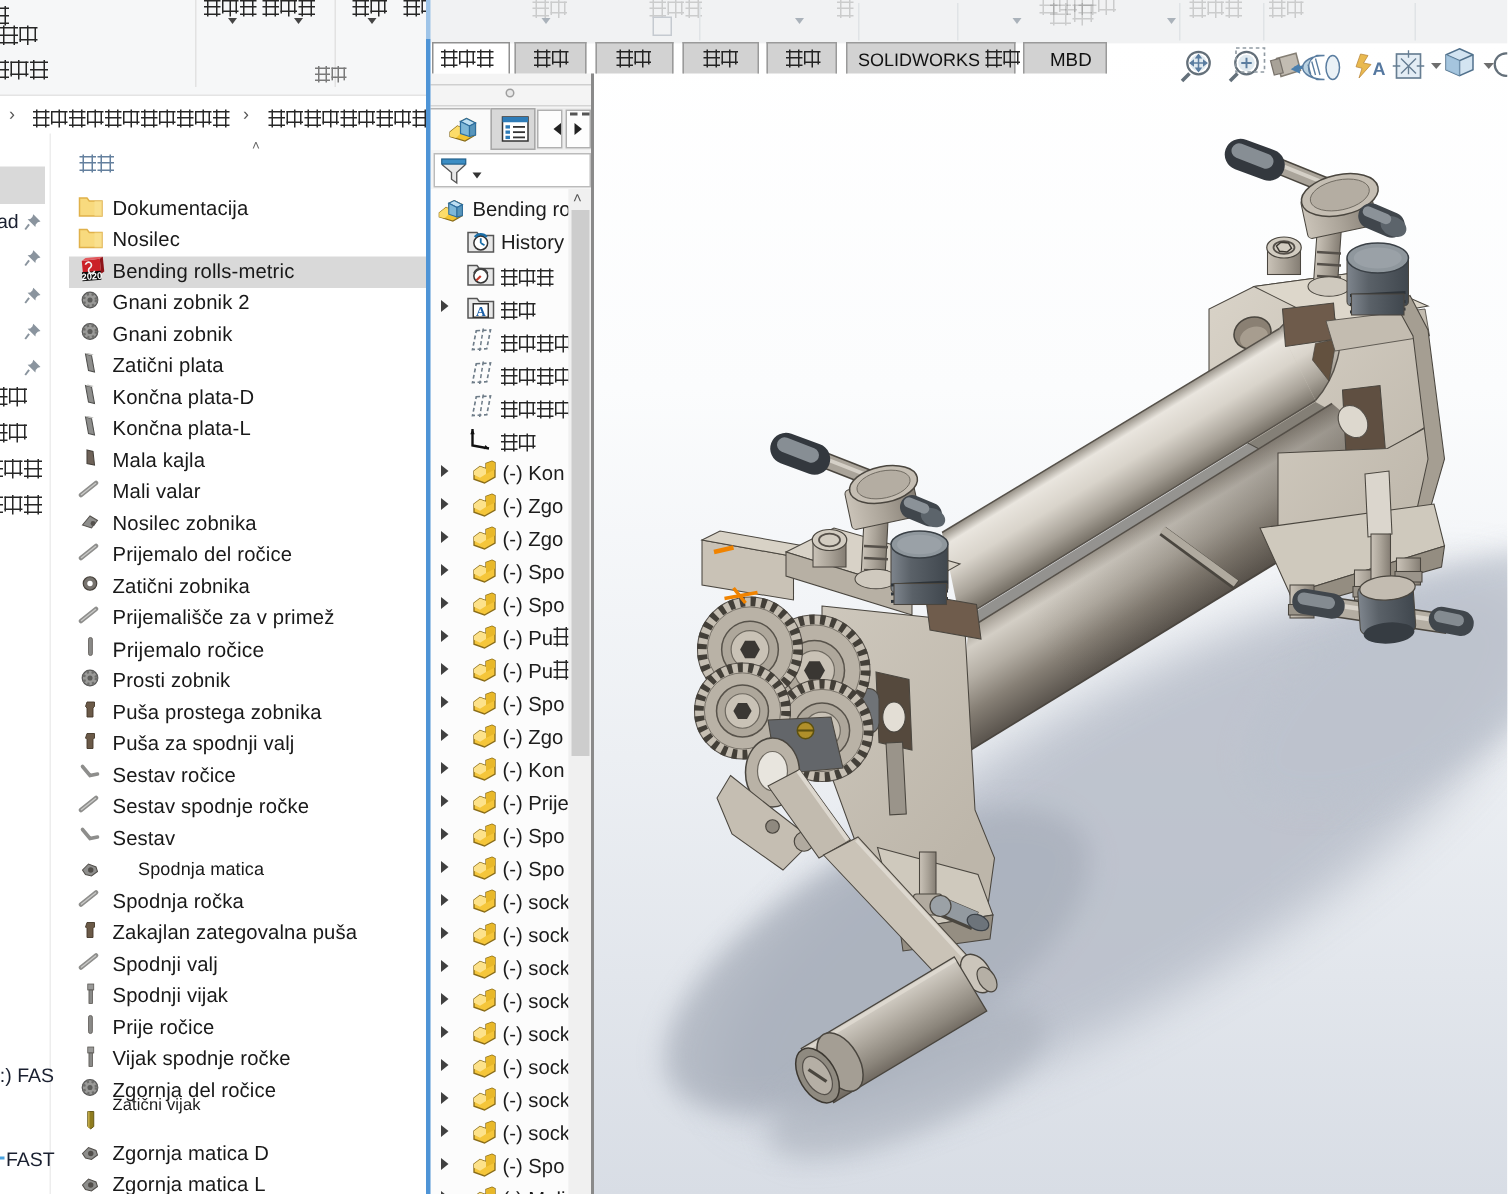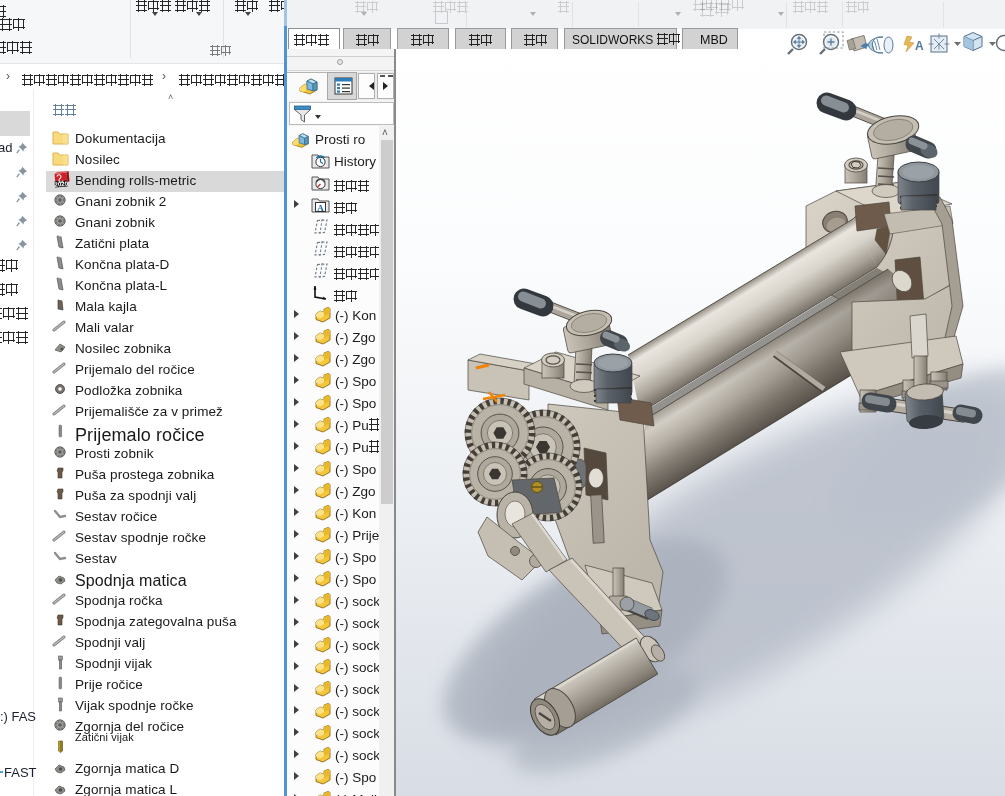--- a/index.html
+++ b/index.html
@@ -149,30 +149,30 @@
 <div class="txt" style="left:75px;top:340.5px;font-size:13.5px;color:#191919;letter-spacing:.1px">Nosilec zobnika</div>
 <div class="a" style="left:52px;top:360.0px;width:17px;height:17px"><svg width="17" height="17" viewBox="0 0 17 17">
         <path d="M2,12 L12,4" stroke="#8e8e8c" stroke-width="3" stroke-linecap="round"></path>
         <path d="M2,12 L12,4" stroke="#c9c9c7" stroke-width="1"></path>
       </svg></div>
 <div class="txt" style="left:75px;top:361.5px;font-size:13.5px;color:#191919;letter-spacing:.1px">Prijemalo del ročice</div>
 <div class="a" style="left:52px;top:381.0px;width:17px;height:17px"><svg width="17" height="17" viewBox="0 0 17 17">
         <circle cx="8" cy="8" r="4.5" fill="#77736e" stroke="#45403a" stroke-width=".8"></circle>
         <circle cx="8" cy="8" r="1.8" fill="#fff"></circle>
       </svg></div>
-<div class="txt" style="left:75px;top:382.5px;font-size:13.5px;color:#191919;letter-spacing:.1px">Podložka zobnika</div>
+<div class="txt" style="left:75px;top:382.5px;font-size:13.5px;color:#191919;letter-spacing:.1px">Zatični zobnika</div>
 <div class="a" style="left:52px;top:402.0px;width:17px;height:17px"><svg width="17" height="17" viewBox="0 0 17 17">
         <path d="M2,12 L12,4" stroke="#8e8e8c" stroke-width="3" stroke-linecap="round"></path>
         <path d="M2,12 L12,4" stroke="#c9c9c7" stroke-width="1"></path>
       </svg></div>
 <div class="txt" style="left:75px;top:403.5px;font-size:13.5px;color:#191919;letter-spacing:.1px">Prijemališče za v primež</div>
 <div class="a" style="left:52px;top:423.0px;width:17px;height:17px"><svg width="17" height="17" viewBox="0 0 17 17">
         <rect x="7" y="2" width="2.6" height="12" rx="1.2" fill="#8a8a88" stroke="#55524e" stroke-width=".5"></rect>
       </svg></div>
-<div class="txt" style="left:75px;top:424.5px;font-size:18px;color:#191919;letter-spacing:.1px">Prijemalo ročice</div>
+<div class="txt" style="left:75px;top:424.5px;font-size:14px;color:#191919;letter-spacing:.1px">Prijemalo ročice</div>
 <div class="a" style="left:52px;top:444.0px;width:17px;height:17px"><svg width="17" height="17" viewBox="0 0 17 17">
         <g fill="none">
           <circle cx="8" cy="8" r="5.2" fill="#9a9a98" stroke="#555" stroke-width=".8"></circle>
           <circle cx="8" cy="8" r="4.2" fill="none" stroke="#6f6f6d" stroke-width="2" stroke-dasharray="1.6 1.8"></circle>
           <circle cx="8" cy="8" r="1.7" fill="#5d5d5b"></circle>
         </g>
       </svg></div>
 <div class="txt" style="left:75px;top:445.5px;font-size:13.5px;color:#191919;letter-spacing:.1px">Prosti zobnik</div>
 <div class="a" style="left:52px;top:465.0px;width:17px;height:17px"><svg width="17" height="17" viewBox="0 0 17 17">
         <path d="M6,3 h5 v3 l-1,1 v6 h-4 v-6 l-1,-1 z" fill="#6b5a48" stroke="#433728" stroke-width=".6"></path>
@@ -192,30 +192,30 @@
       </svg></div>
 <div class="txt" style="left:75px;top:529.5px;font-size:13.5px;color:#191919;letter-spacing:.1px">Sestav spodnje ročke</div>
 <div class="a" style="left:52px;top:549.0px;width:17px;height:17px"><svg width="17" height="17" viewBox="0 0 17 17">
         <path d="M3,4 L8,10 L13,9" stroke="#8e8e8c" stroke-width="2.4" fill="none" stroke-linecap="round"></path>
       </svg></div>
 <div class="txt" style="left:75px;top:550.5px;font-size:13.5px;color:#191919;letter-spacing:.1px">Sestav</div>
 <div class="a" style="left:52px;top:570.0px;width:17px;height:17px"><svg width="17" height="17" viewBox="0 0 17 17">
         <path d="M3,10 L7,6 L12,8 L13,11 L9,14 L5,13 Z" fill="#8e8e8c" stroke="#514e4a" stroke-width=".7"></path>
         <circle cx="8.5" cy="10" r="1.8" fill="#514e4a"></circle>
       </svg></div>
-<div class="txt" style="left:75px;top:571.5px;font-size:16px;color:#191919;letter-spacing:.1px">Spodnja matica</div>
+<div class="txt" style="left:92px;top:571.5px;font-size:12px;color:#191919;letter-spacing:.1px">Spodnja matica</div>
 <div class="a" style="left:52px;top:591.0px;width:17px;height:17px"><svg width="17" height="17" viewBox="0 0 17 17">
         <path d="M2,12 L12,4" stroke="#8e8e8c" stroke-width="3" stroke-linecap="round"></path>
         <path d="M2,12 L12,4" stroke="#c9c9c7" stroke-width="1"></path>
       </svg></div>
 <div class="txt" style="left:75px;top:592.5px;font-size:13.5px;color:#191919;letter-spacing:.1px">Spodnja ročka</div>
 <div class="a" style="left:52px;top:612.0px;width:17px;height:17px"><svg width="17" height="17" viewBox="0 0 17 17">
         <path d="M6,3 h5 v3 l-1,1 v6 h-4 v-6 l-1,-1 z" fill="#6b5a48" stroke="#433728" stroke-width=".6"></path>
       </svg></div>
-<div class="txt" style="left:75px;top:613.5px;font-size:13.5px;color:#191919;letter-spacing:.1px">Spodnja zategovalna puša</div>
+<div class="txt" style="left:75px;top:613.5px;font-size:13.5px;color:#191919;letter-spacing:.1px">Zakajlan zategovalna puša</div>
 <div class="a" style="left:52px;top:633.0px;width:17px;height:17px"><svg width="17" height="17" viewBox="0 0 17 17">
         <path d="M2,12 L12,4" stroke="#8e8e8c" stroke-width="3" stroke-linecap="round"></path>
         <path d="M2,12 L12,4" stroke="#c9c9c7" stroke-width="1"></path>
       </svg></div>
 <div class="txt" style="left:75px;top:634.5px;font-size:13.5px;color:#191919;letter-spacing:.1px">Spodnji valj</div>
 <div class="a" style="left:52px;top:654.0px;width:17px;height:17px"><svg width="17" height="17" viewBox="0 0 17 17">
         <rect x="6.5" y="2" width="4" height="4" fill="#9a9a98" stroke="#55524e" stroke-width=".5"></rect>
         <rect x="7.3" y="6" width="2.4" height="9" fill="#8a8a88" stroke="#55524e" stroke-width=".5"></rect>
       </svg></div>
 <div class="txt" style="left:75px;top:655.5px;font-size:13.5px;color:#191919;letter-spacing:.1px">Spodnji vijak</div>
@@ -324,21 +324,21 @@
 <div class="a" style="left:30px;top:115px;width:0;height:0;border:3.5px solid transparent;border-top:4.5px solid #333"></div>
 <div class="a" style="left:2px;top:126px;width:92px;height:670px;background:#fcfcfc"></div>
 <div class="a" style="left:2px;top:126px;width:92px;height:670px;overflow:hidden">
 <div class="a" style="left:4px;top:4px"><svg width="20" height="22" viewBox="0 0 22 22">
           <path d="M2,12 L7,8 L9,9 L9,5 L13,3 L19,6 L19,14 L12,18 L2,15 Z" fill="#f4c430" stroke="#8a6d1a" stroke-width=".8"></path>
           <path d="M2,12 L7,8 L9,9 L9,13 L6,16 L2,15 Z" fill="#fcdc6a"></path>
           <path d="M9,5 L13,3 L19,6 L15,8 Z" fill="#bfe0f2" stroke="#2e6e9e" stroke-width=".8"></path>
           <path d="M9,5 L15,8 L15,15 L9,13 Z" fill="#7fb8d8" stroke="#2e6e9e" stroke-width=".8"></path>
           <path d="M15,8 L19,6 L19,14 L15,15 Z" fill="#5795bb" stroke="#2e6e9e" stroke-width=".8"></path>
         </svg></div>
-<div class="txt" style="left:28px;top:6px;font-size:13.5px">Prosti ro</div>
+<div class="txt" style="left:28px;top:6px;font-size:13.5px">Bending ro</div>
 <div class="a" style="left:24px;top:26px"><svg width="19" height="17" viewBox="0 0 19 17">
           <path d="M1,3 h6 l1.5,2 H18 v11 H1 Z" fill="#e8e8e8" stroke="#555" stroke-width="1"></path>
           <circle cx="9.5" cy="10" r="4.6" fill="#fff" stroke="#333" stroke-width="1"></circle>
           <path d="M9.5,10 L9.5,6.8 M9.5,10 L12,11.5" stroke="#1a6ea8" stroke-width="1.2"></path>
           <path d="M5.5,6 a5,5 0 0 1 8,0" fill="none" stroke="#1a6ea8" stroke-width="1.5"></path>
         </svg></div>
 <div class="txt" style="left:47px;top:28px;font-size:13.5px">History</div>
 <div class="a" style="left:24px;top:48px"><svg width="19" height="17" viewBox="0 0 19 17">
           <path d="M1,3 h6 l1.5,2 H18 v11 H1 Z" fill="#e8e8e8" stroke="#555" stroke-width="1"></path>
           <circle cx="9.5" cy="10" r="4.6" fill="#fff" stroke="#333" stroke-width="1"></circle>

